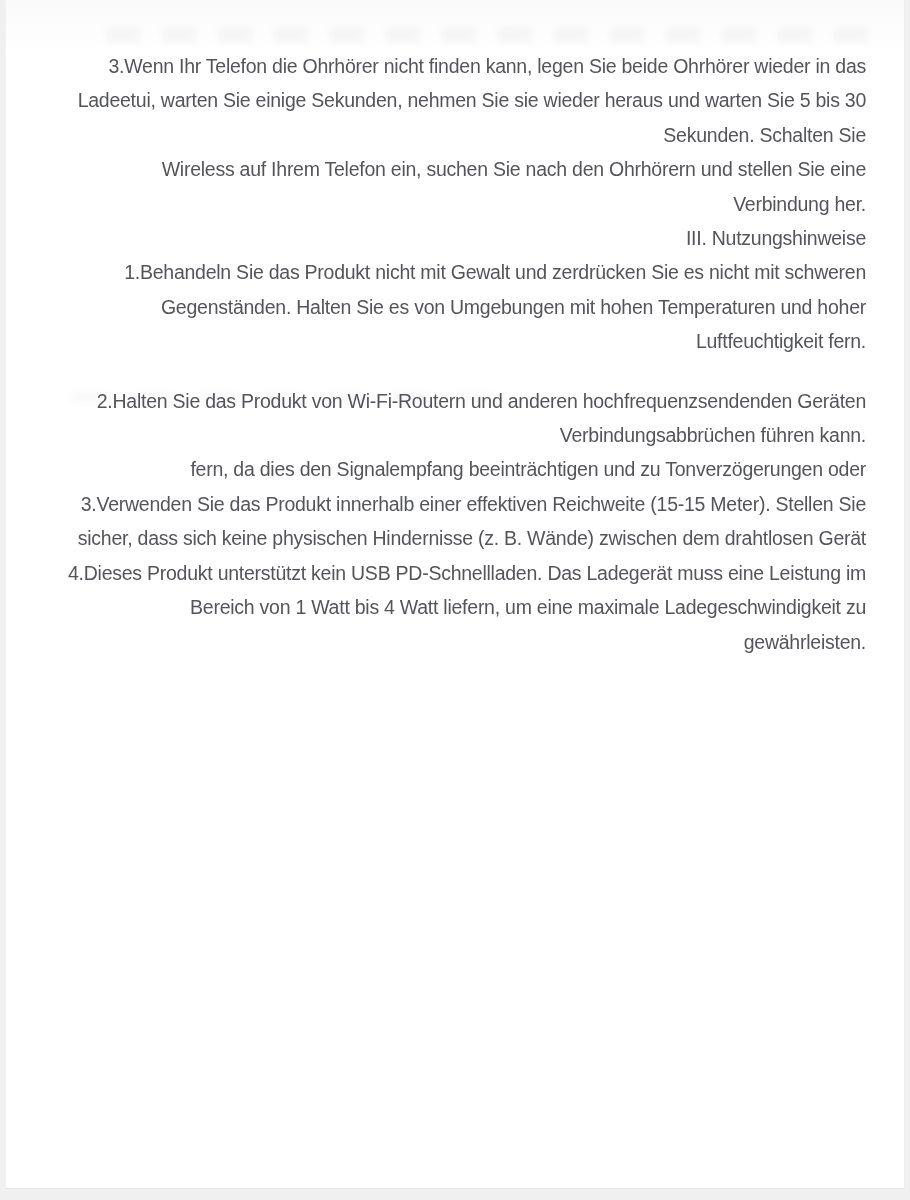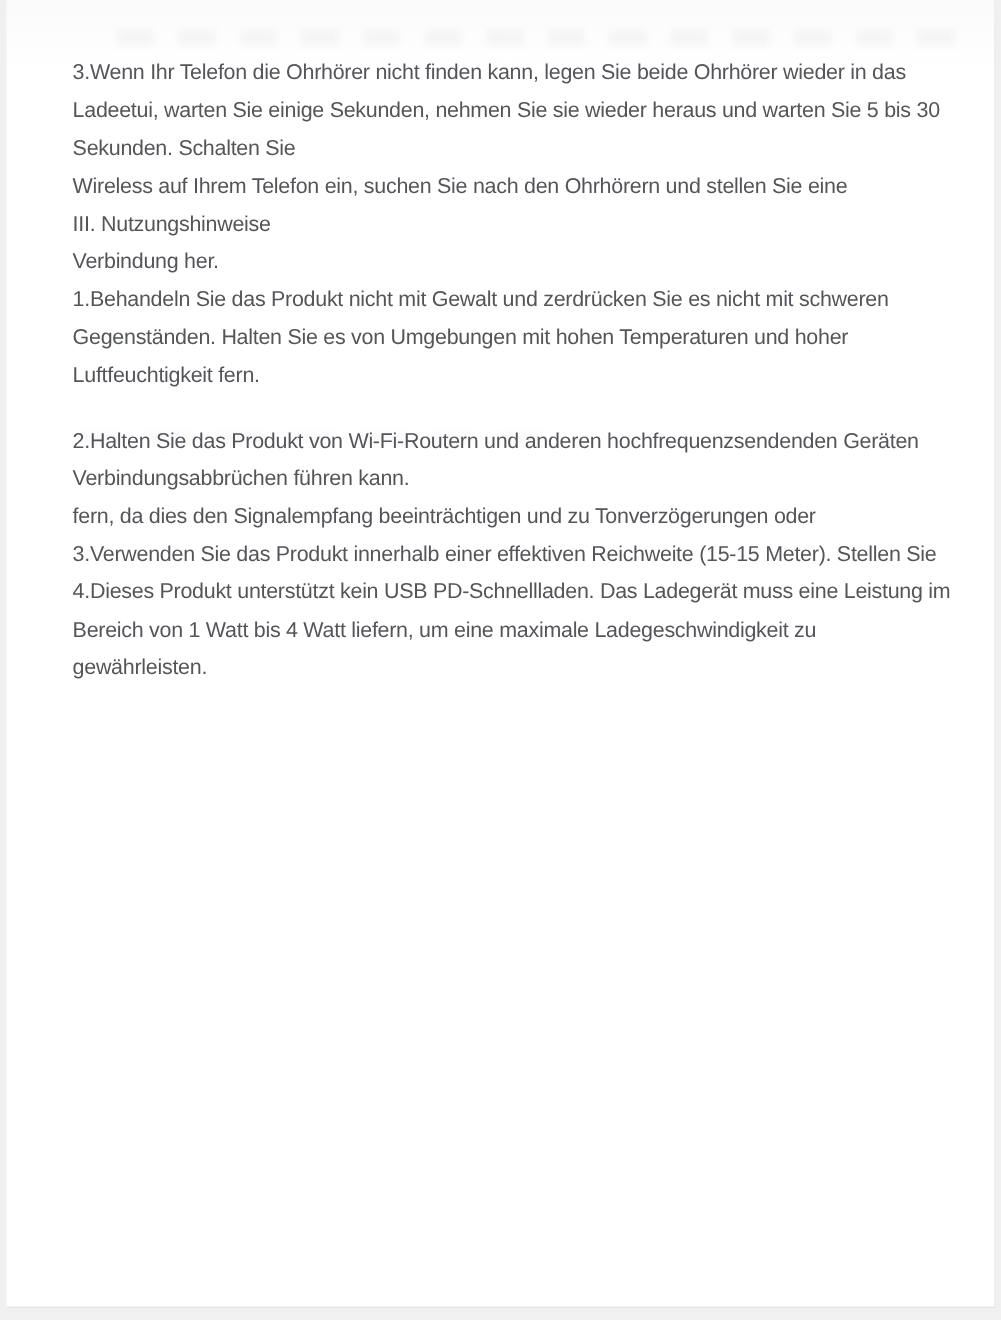--- a/index.html
+++ b/index.html
@@ -18,20 +18,21 @@
   .paper {
     position: absolute;
     left: 5px;
     top: 0;
     right: 5px;
     bottom: 11px;
     background: linear-gradient(180deg, #fafafa 0%, #ffffff 5%, #ffffff 100%);
     border-left: 1px solid #f3f3f3;
     border-right: 1px solid #ececec;
     border-bottom: 1px solid #e4e4e4;
+    text-align: right;
   }
   
   .ghost {
     position: absolute;
     filter: blur(3px);
     pointer-events: none;
   }
   .ghost-top {
     left: 100px;
     top: 27px;
@@ -72,26 +73,27 @@
 
 <div class="paper">
   <div class="ghost ghost-top"></div>
   <div class="ghost ghost-mid"></div>
 
   <div class="textblock">
     <div class="line">3.Wenn Ihr Telefon die Ohrhörer nicht finden kann, legen Sie beide Ohrhörer wieder in das</div>
     <div class="line">Ladeetui, warten Sie einige Sekunden, nehmen Sie sie wieder heraus und warten Sie 5 bis 30</div>
     <div class="line">Sekunden. Schalten Sie</div>
     <div class="line">Wireless auf Ihrem Telefon ein, suchen Sie nach den Ohrhörern und stellen Sie eine</div>
+    <div class="line">Verbindung her.</div>
     <div class="line">III. Nutzungshinweise</div>
-    <div class="line">Verbindung her.</div>
     <div class="line">1.Behandeln Sie das Produkt nicht mit Gewalt und zerdrücken Sie es nicht mit schweren</div>
     <div class="line">Gegenständen. Halten Sie es von Umgebungen mit hohen Temperaturen und hoher</div>
     <div class="line">Luftfeuchtigkeit fern.</div>
     <div class="line para-gap">2.Halten Sie das Produkt von Wi-Fi-Routern und anderen hochfrequenzsendenden Geräten</div>
     <div class="line">Verbindungsabbrüchen führen kann.</div>
     <div class="line">fern, da dies den Signalempfang beeinträchtigen und zu Tonverzögerungen oder</div>
     <div class="line">3.Verwenden Sie das Produkt innerhalb einer effektiven Reichweite (15-15 Meter). Stellen Sie</div>
+    <div class="line">sicher, dass sich keine physischen Hindernisse (z. B. Wände) zwischen dem drahtlosen Gerät</div>
     <div class="line">4.Dieses Produkt unterstützt kein USB PD-Schnellladen. Das Ladegerät muss eine Leistung im</div>
     <div class="line">Bereich von 1 Watt bis 4 Watt liefern, um eine maximale Ladegeschwindigkeit zu</div>
     <div class="line">gewährleisten.</div>
   </div>
 </div>
 
 </body></html>

